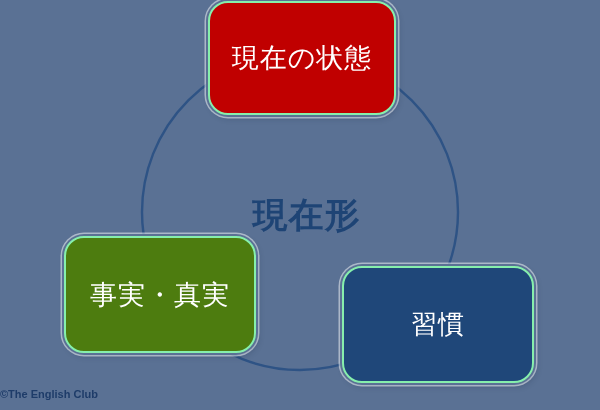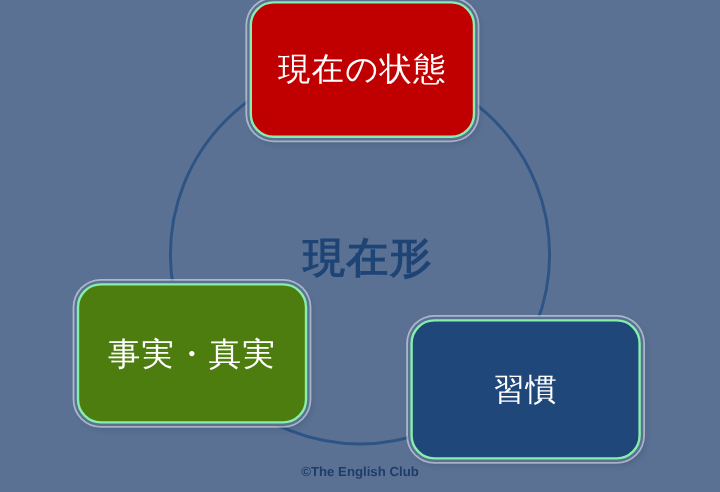--- a/index.html
+++ b/index.html
@@ -77,21 +77,20 @@
     font-weight: bold;
     letter-spacing: 1px;
     color: #1E4475;
     padding-left: 13px;
   }
   .copyright {
     position: absolute;
     left: 0;
     right: 0;
     top: 388px;
-    text-align: center;
     font-size: 11px;
     font-weight: bold;
     color: #1E3C69;
   }
 </style>
 </head>
 <body>
 
 <div class="stage">
 

